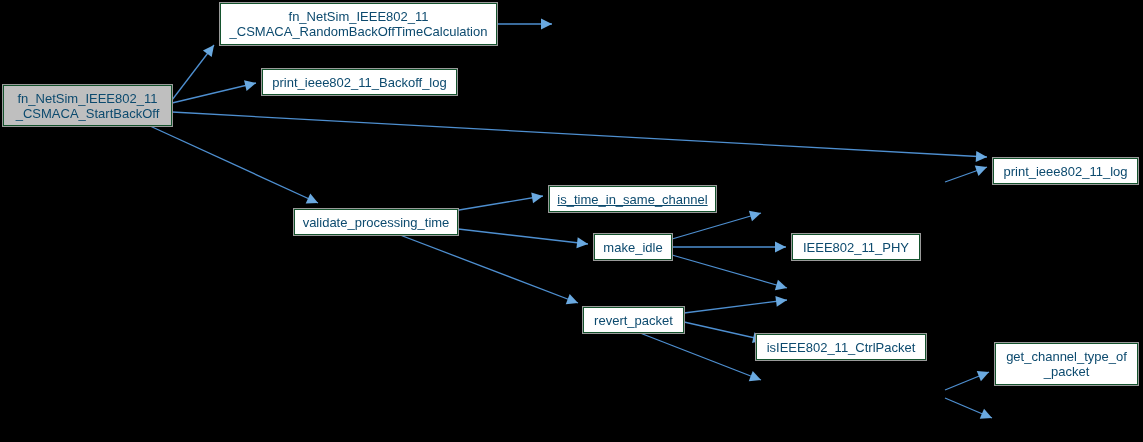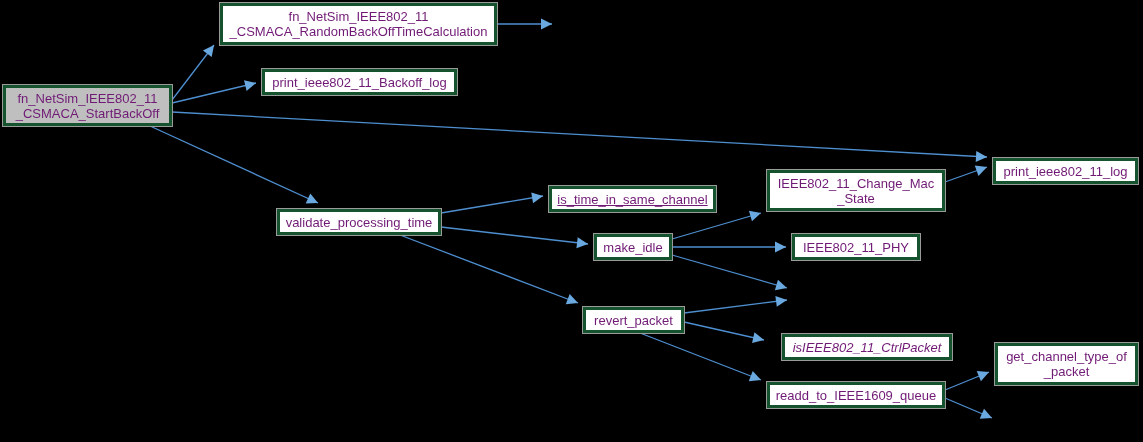--- a/index.html
+++ b/index.html
@@ -9,27 +9,27 @@
     height:442px;
     background:#000000;
     overflow:hidden;
     font-family:"Liberation Sans", sans-serif;
   }
   #edges{position:absolute;left:0;top:0;width:1143px;height:442px;}
   .node{
     position:absolute;
     box-sizing:border-box;
     background:#ffffff;
-    border:3px solid #14532d;
+    border:1px solid #14532d;
     outline:1px solid #9a9a9a;
     display:flex;
     align-items:center;
     justify-content:center;
     text-align:center;
-    color:#701a75;
+    color:#0c4a6e;
     font-size:13px;
     line-height:15px;
     letter-spacing:0px;
     white-space:pre-line;
     padding:0 4px;
     cursor:pointer;
   }
   .node.root{
     background:#bfbfbf;
   }
@@ -73,24 +73,21 @@
       <polygon points="989,372 980.9014641332003,381.25546956205676 976.7365028302747,371.0744530437943" fill="#6aa9e0"></polygon>
       <line x1="945" y1="398" x2="992" y2="418" stroke="#4e8fd0" stroke-width="1.3"></line>
       <polygon points="992,418 979.7247456055507,418.75374369088723 984.0318524106206,408.63204269897284" fill="#6aa9e0"></polygon>
     </svg>
 <div class="node root" style="left: 3px; top: 85px; width: 169px; height: 41px; background: rgb(191, 191, 191);">fn_NetSim_IEEE802_11
 _CSMACA_StartBackOff</div>
     <div class="node" style="left: 220px; top: 3px; width: 277px; height: 42px; background: rgb(255, 255, 255);">fn_NetSim_IEEE802_11
 _CSMACA_RandomBackOffTimeCalculation</div>
     <div class="node" style="left: 262px; top: 69px; width: 195px; height: 26px; background: rgb(255, 255, 255);">print_ieee802_11_Backoff_log</div>
     <div class="node" style="left: 993px; top: 146px; width: 145px; height: 26px; background: rgb(255, 255, 255); margin-top: 12px;">print_ieee802_11_log</div>
-    <div class="node" style="left: 277px; top: 209px; width: 164px; height: 26px; background: rgb(255, 255, 255);">validate_processing_time</div>
+    <div class="node" style="left: 294px; top: 209px; width: 164px; height: 26px; background: rgb(255, 255, 255);">validate_processing_time</div>
     <div class="node" style="left: 549px; top: 186px; width: 167px; height: 26px; background: rgb(255, 255, 255); text-decoration: underline;">is_time_in_same_channel</div>
     <div class="node" style="left: 594px; top: 234px; width: 78px; height: 26px; background: rgb(255, 255, 255);">make_idle</div>
-    <div class="node" style="left: 767px; top: 170px; width: 178px; height: 41px; background: rgb(255, 255, 255);">IEEE802_11_Change_Mac
-_State</div>
     <div class="node" style="left: 792px; top: 234px; width: 128px; height: 26px; background: rgb(255, 255, 255);">IEEE802_11_PHY</div>
     <div class="node" style="left: 583px; top: 307px; width: 101px; height: 26px; background: rgb(255, 255, 255);">revert_packet</div>
-    <div class="node" style="left: 782px; top: 334px; width: 170px; height: 26px; background: rgb(255, 255, 255); font-style: italic;">isIEEE802_11_CtrlPacket</div>
-    <div class="node" style="left: 767px; top: 382px; width: 178px; height: 26px; background: rgb(255, 255, 255);">readd_to_IEEE1609_queue</div>
+    <div class="node" style="left: 756px; top: 334px; width: 170px; height: 26px; background: rgb(255, 255, 255);">isIEEE802_11_CtrlPacket</div>
     <div class="node" style="left: 995px; top: 343px; width: 143px; height: 42px; background: rgb(255, 255, 255);">get_channel_type_of
 _packet</div>
   </div>
 
 </body></html>

